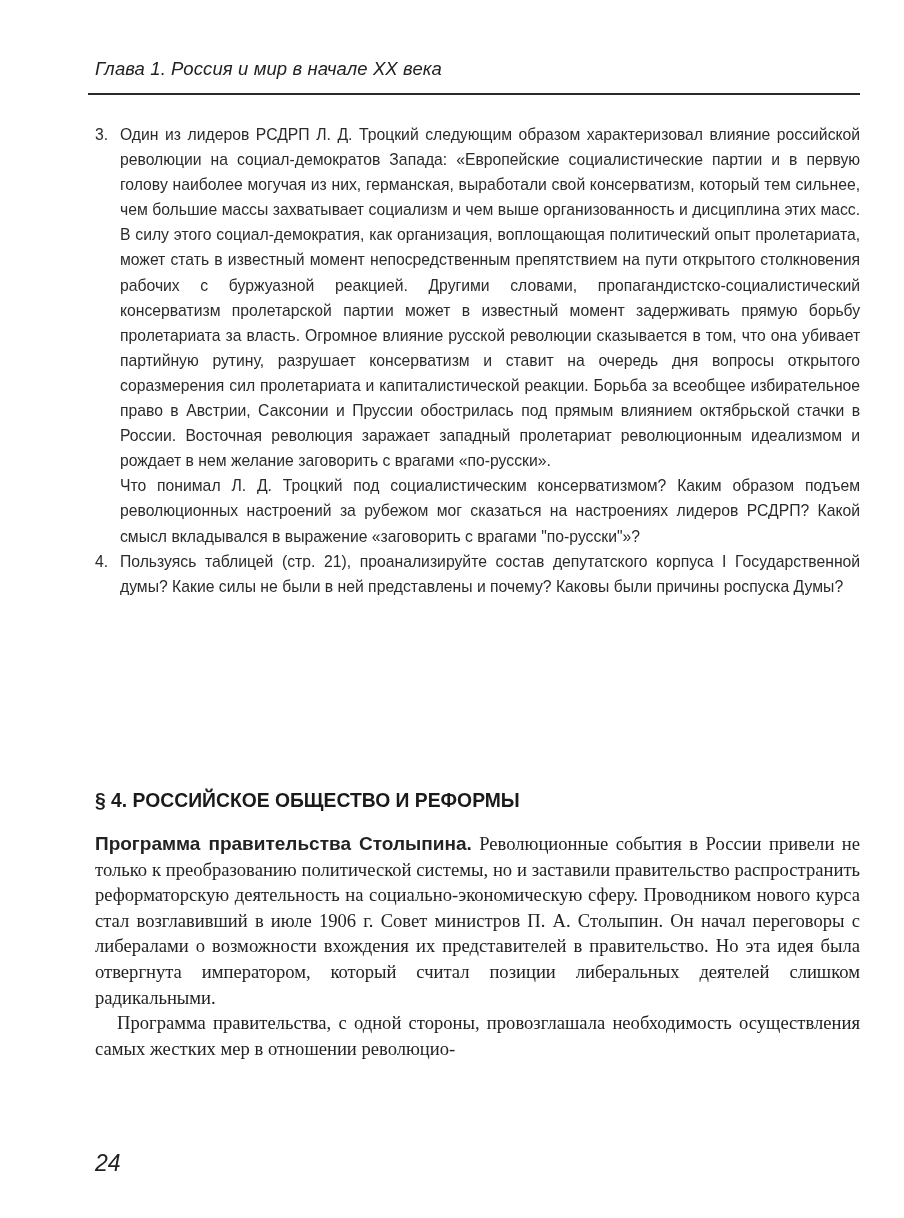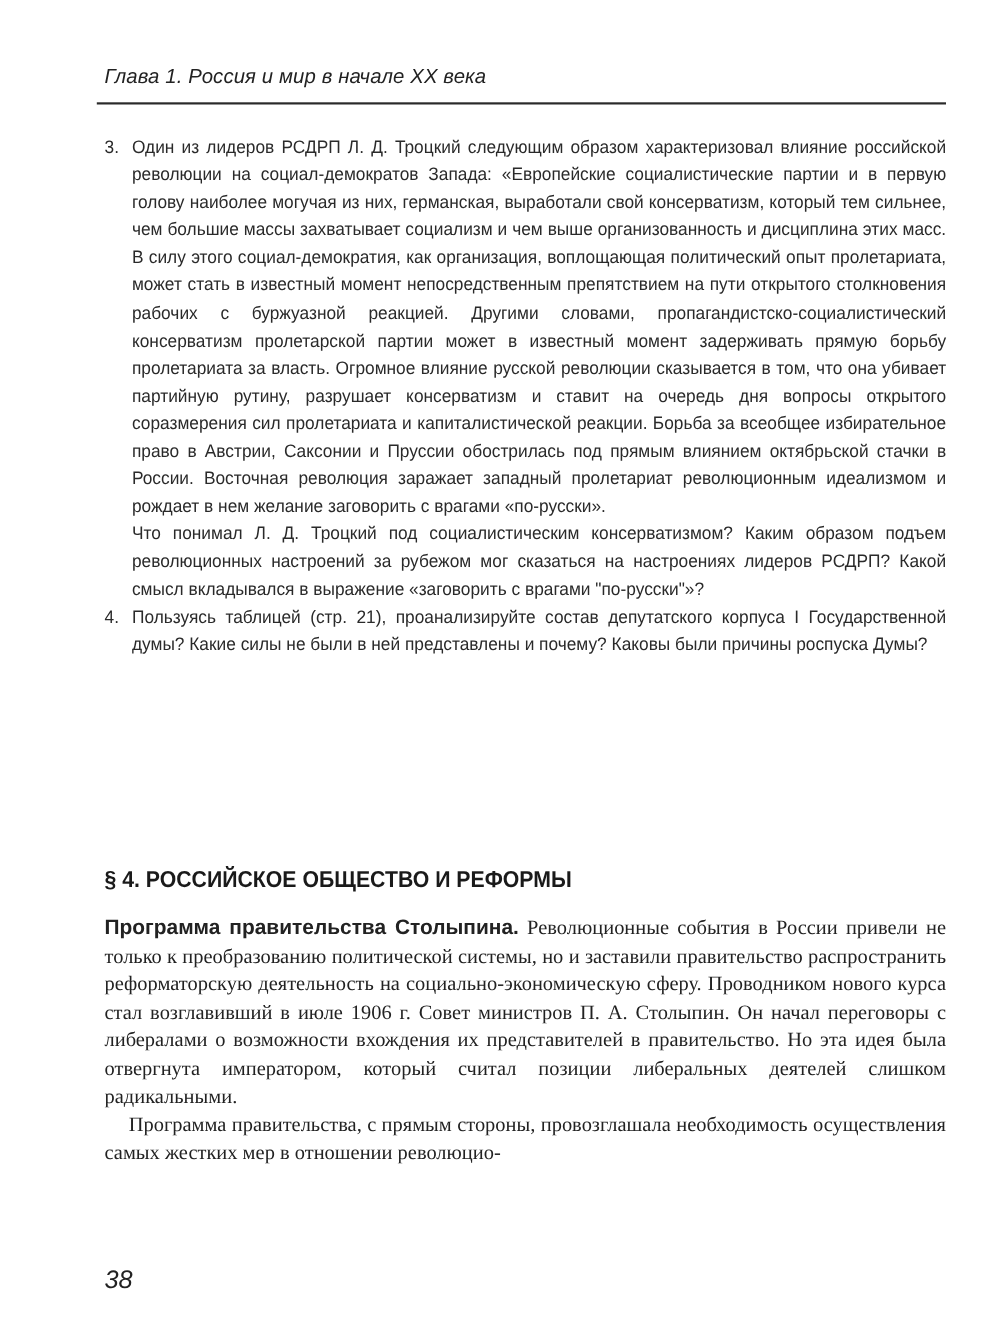--- a/index.html
+++ b/index.html
@@ -60,17 +60,17 @@
     <div class="q-item">
       <span class="q-num">4.</span>
       <span class="q-text">Пользуясь таблицей (стр. 21), проанализируйте состав депутатского корпуса I Государственной думы? Какие силы не были в ней представлены и почему? Каковы были причины роспуска Думы?</span>
     </div>
   </div>
 
   <div class="section-title">§ 4. РОССИЙСКОЕ ОБЩЕСТВО И РЕФОРМЫ</div>
 
   <div class="body-text">
     <p><span class="para-head">Программа правительства Столыпина.</span><span> Революционные события в России привели не только к преобразованию политической системы, но и заставили правительство распространить реформаторскую деятельность на социально-экономическую сферу. Проводником нового курса стал возглавивший в июле 1906 г. Совет министров П. А. Столыпин. Он начал переговоры с либералами о возможности вхождения их представителей в правительство. Но эта идея была отвергнута императором, который считал позиции либеральных деятелей слишком радикальными.</span></p>
-    <p class="indent">Программа правительства, с прямым стороны, провозглашала необходимость осуществления самых жестких мер в отношении революцио-</p>
+    <p class="indent">Программа правительства, с одной стороны, провозглашала необходимость осуществления самых жестких мер в отношении революцио-</p>
   </div>
 
-  <div class="page-number">38</div>
+  <div class="page-number">24</div>
 </div>
 
 </body></html>

